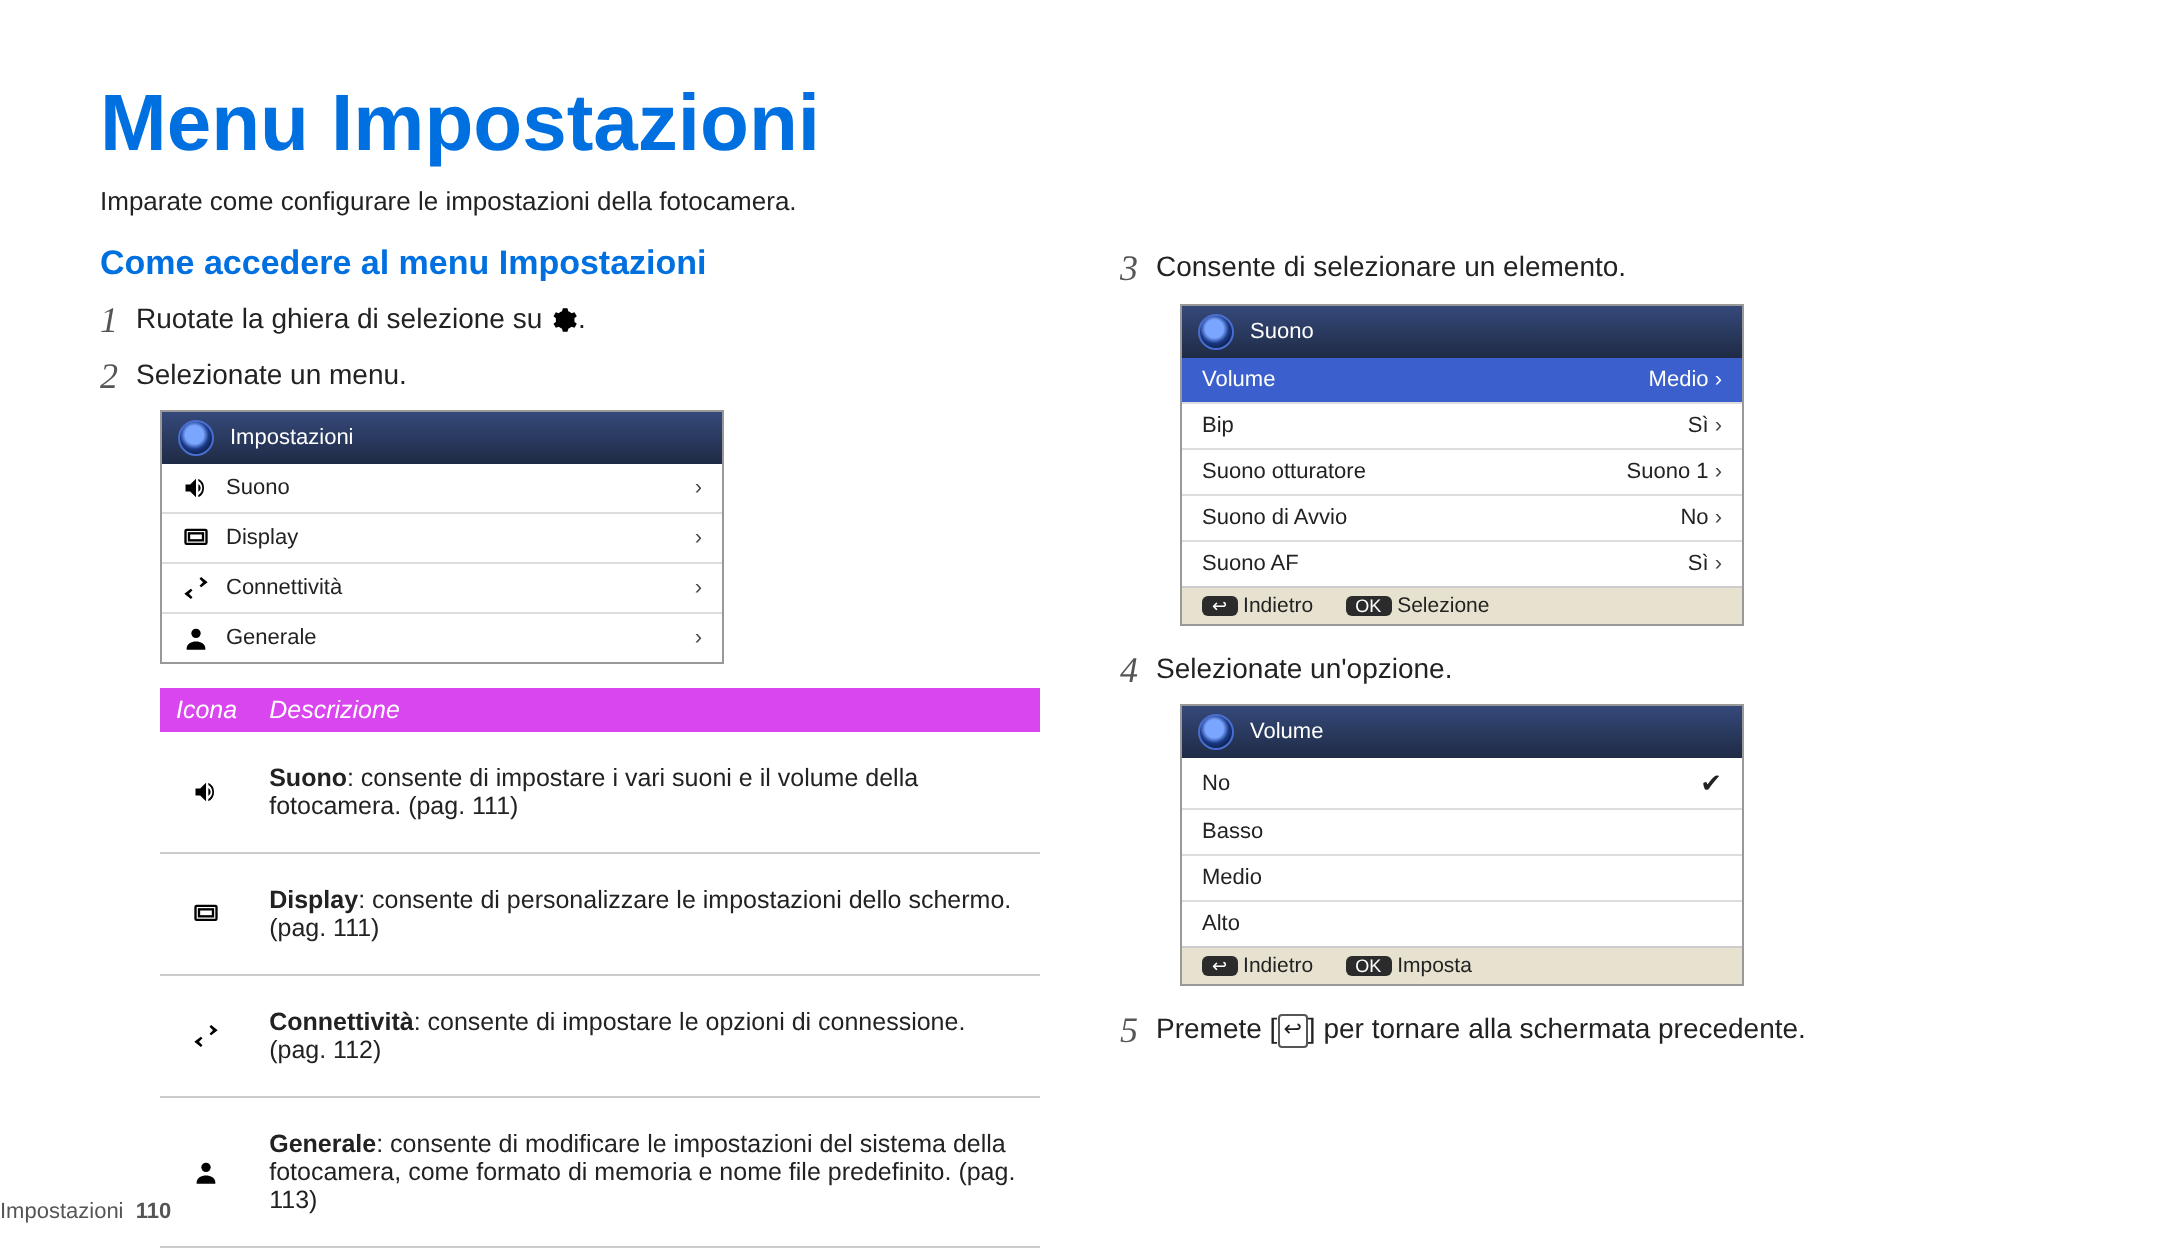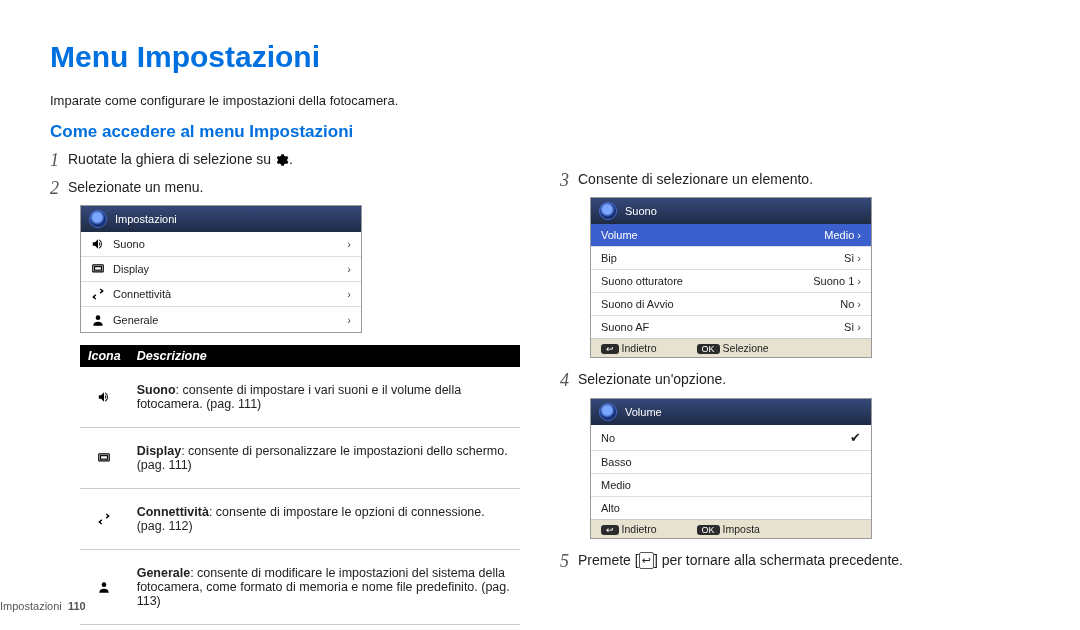--- a/index.html
+++ b/index.html
@@ -9,32 +9,31 @@
     font-size: 13px;
     color: #222;
     background: #fff;
     width: 1080px;
     height: 630px;
     box-sizing: border-box;
     position: relative;
   }
   h1.page-title {
     color: #0070e0;
-    font-size: 30px;
+    font-size: 40px;
     font-weight: bold;
-    margin: 0 0 19px 0;
+    margin: 0 0 8px 0;
   }
   .intro {
     font-size: 13px;
     margin: 0 0 14px 0;
   }
   .columns {
     display: flex;
     gap: 40px;
-    align-items: center;
   }
   .col { flex: 1; }
   h2.section-title {
     color: #0070e0;
     font-size: 17px;
     font-weight: bold;
     margin: 0 0 8px 0;
   }
   .step {
     display: flex;
@@ -92,21 +91,21 @@
   .ss-body .row.selected { background:#3b5fcc; color:#fff; }
   .row-left { display:flex; align-items:center; gap:8px; }
   .chev { color:#444; }
   .chev.white{ color:#fff; }
   .check { font-size:13px; }
 
   .ss-footer {
     background:#e7e2d0;
     display:flex;
     padding:3px 10px;
-    gap:40px;
+    gap:16px;
     font-size:10.5px;
     border-top:1px solid #ccc;
   }
   .ss-footer .btn {
     display:inline-block;
     background:#2b2b2b;
     color:#fff;
     border-radius:3px;
     padding:0px 5px;
     font-size:9px;
@@ -114,23 +113,23 @@
   }
 
   
   .desc-table {
     width: 440px;
     border-collapse: collapse;
     margin: 10px 0 0 30px;
     font-size: 12.5px;
   }
   .desc-table th {
-    background: #000000;
+    background: #d946ef;
     color: #fff;
-    font-weight: bold;
+    font-weight: normal;
     font-style: italic;
     text-align: left;
     padding: 4px 8px;
   }
   .desc-table td {
     border-bottom: 1px solid #ccc;
     padding: 16px 8px;
     vertical-align: top;
   }
   .desc-table td.icon-cell {

